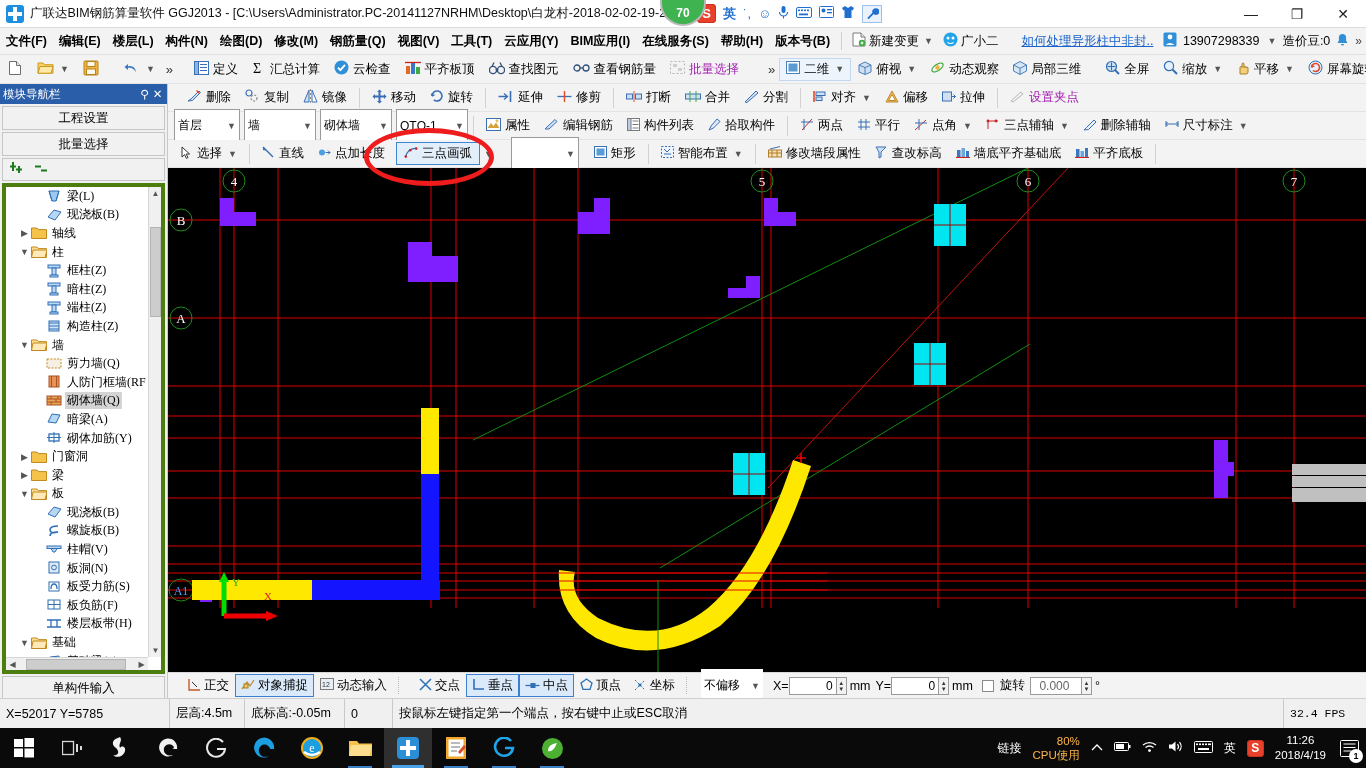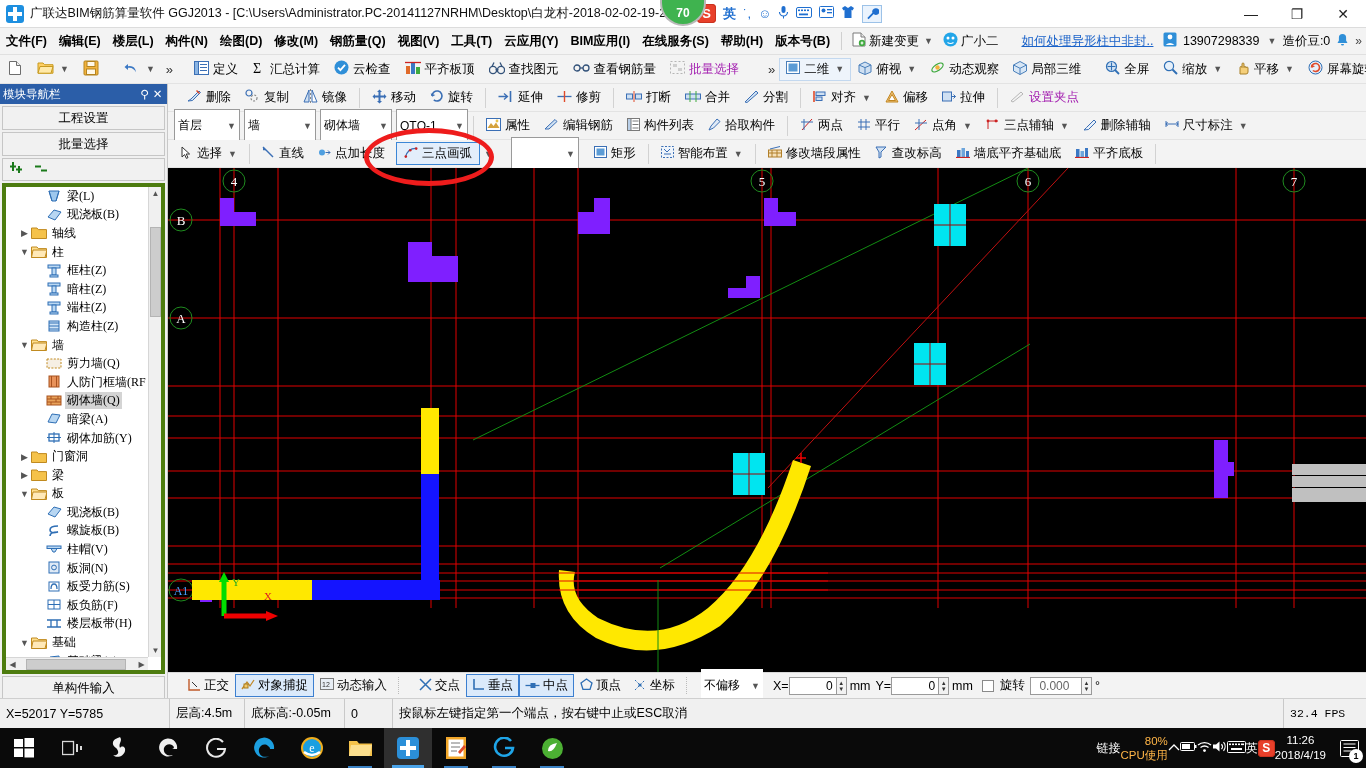--- a/index.html
+++ b/index.html
@@ -120,21 +120,21 @@
   .st-flex{ flex:1; border-right:1px solid #c9c9c9; height:30px; display:flex;align-items:center;padding:0 6px; }
 
   
   .taskbar{ position:absolute; left:0; right:0; bottom:0; height:40px; background:#0a0a0a; display:flex; align-items:center; }
   .startbtn{ width:48px;height:40px;display:flex;align-items:center;justify-content:center; }
   .searchbox{ width:340px;height:32px;background:#2b2b2b;display:flex;align-items:center;gap:7px;padding:0 9px;color:#cfcfcf;font-size:12px;}
   .tbapp{ width:48px;height:40px;display:flex;align-items:center;justify-content:center;position:relative; }
   .tbapp.active{ background:#2f2f2f; }
   .tbapp.active::after{ content:""; position:absolute;left:8px;right:8px;bottom:0;height:3px;background:#4aa3e8; }
   .tbapp.run::after{ content:""; position:absolute;left:12px;right:12px;bottom:0;height:2px;background:#3b82c4; }
-  .tray{ margin-left:auto; display:flex; align-items:center; color:#fff; font-size:12px; padding-right:6px; }
+  .tray{ margin-left:auto; display:flex; align-items:center; gap:11px; color:#fff; font-size:12px; padding-right:6px; }
   .cpu{ color:#ffb547; text-align:right; line-height:14px; font-size:11.5px; }
   .clock{ text-align:center;line-height:15px;font-size:11.5px;color:#fff; }
   .notif{ width:34px;height:40px;display:flex;align-items:center;justify-content:center;position:relative;color:#fff;}
   .badge{ position:absolute;right:3px;bottom:5px;width:14px;height:14px;border-radius:50%;background:#fff;color:#000;
           font-size:9px;display:flex;align-items:center;justify-content:center;font-weight:bold;}
 
   
   .annot{ position:absolute; left:364px; top:128px; width:130px; height:58px;
           border:5px solid #ee1c1c; border-radius:50%; pointer-events:none; z-index:40; }
 </style>

